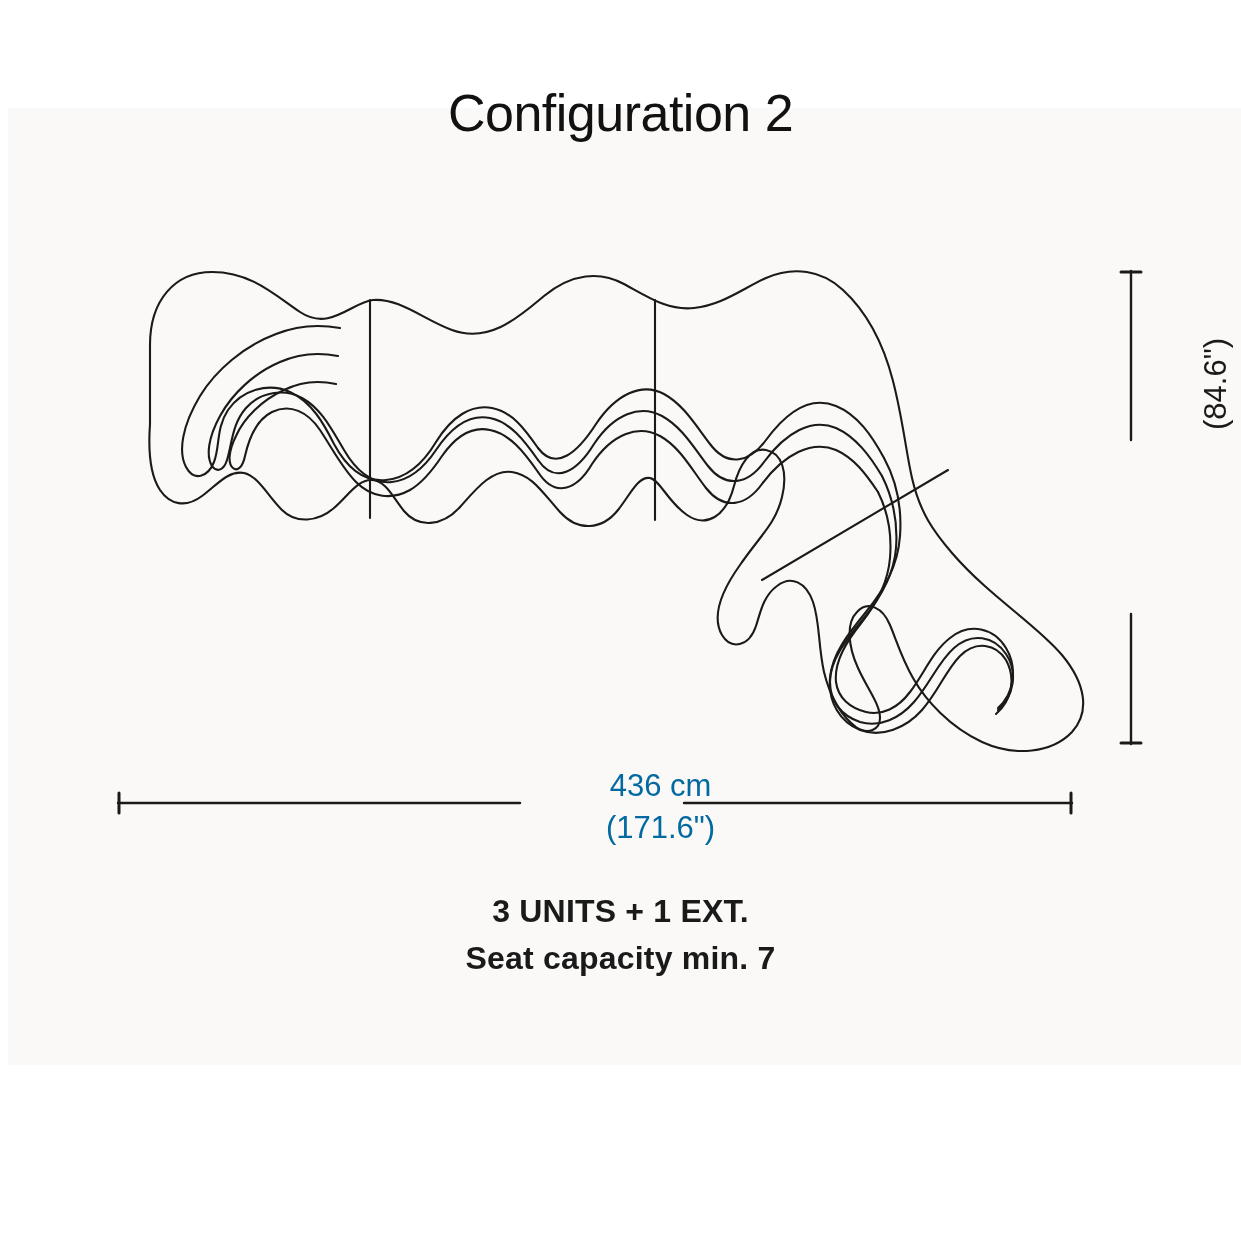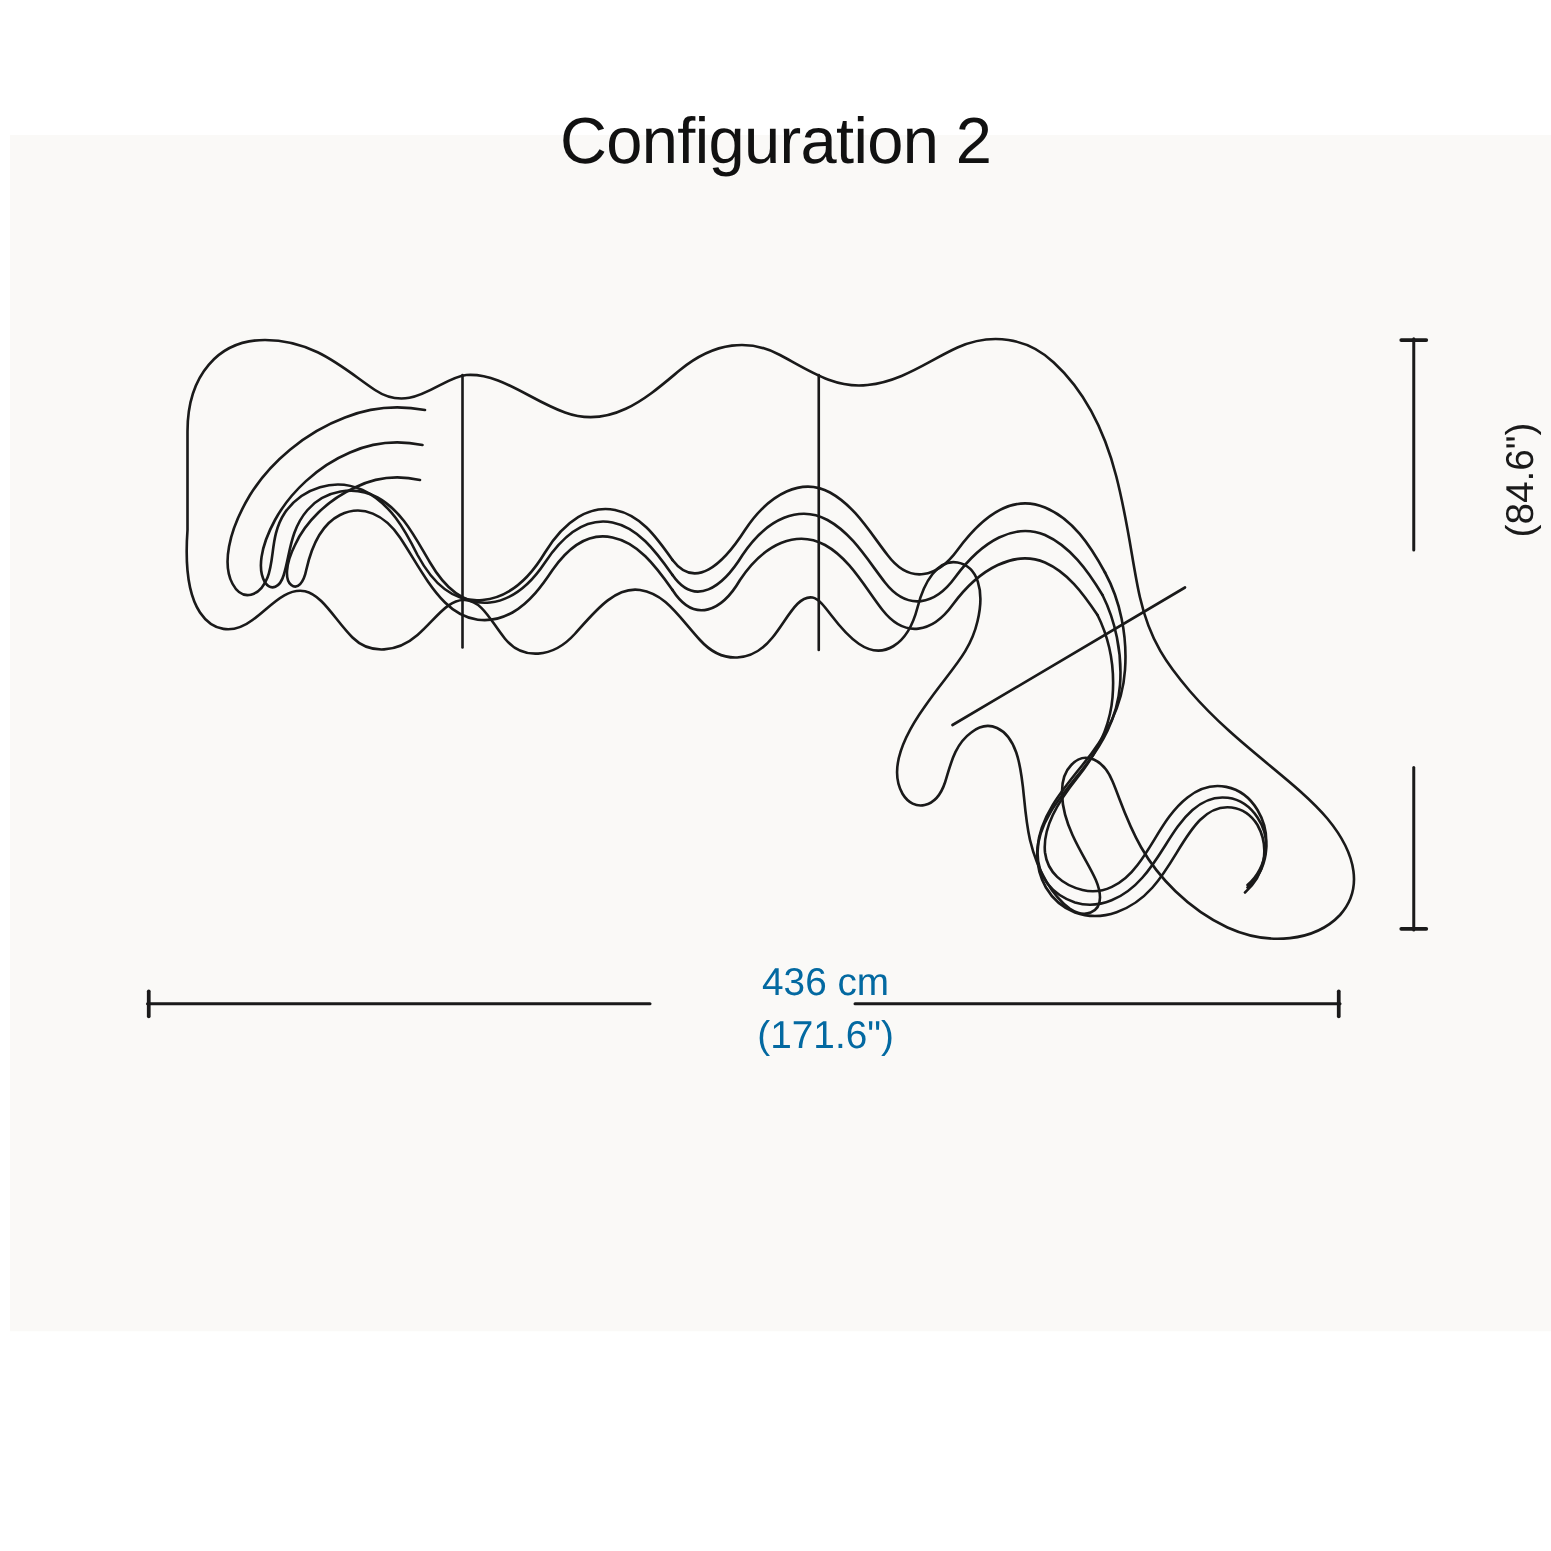--- a/index.html
+++ b/index.html
@@ -312,14 +312,18 @@
   </div>
 
   <div class="dim-label" id="dim-width-cm">436 cm</div>
   <div class="dim-label" id="dim-width-in">(171.6")</div>
 
   <div id="dim-height-group">
     <span class="v-text" id="dim-height-cm">215 cm</span>
     <span class="v-text" id="dim-height-in">(84.6")</span>
   </div>
 
+  <div id="caption">
+    <div class="caption-line">3 UNITS + 1 EXT.</div>
+    <div class="caption-line">Seat capacity min. 7</div>
+  </div>
 
 </div>
 
 </body></html>

